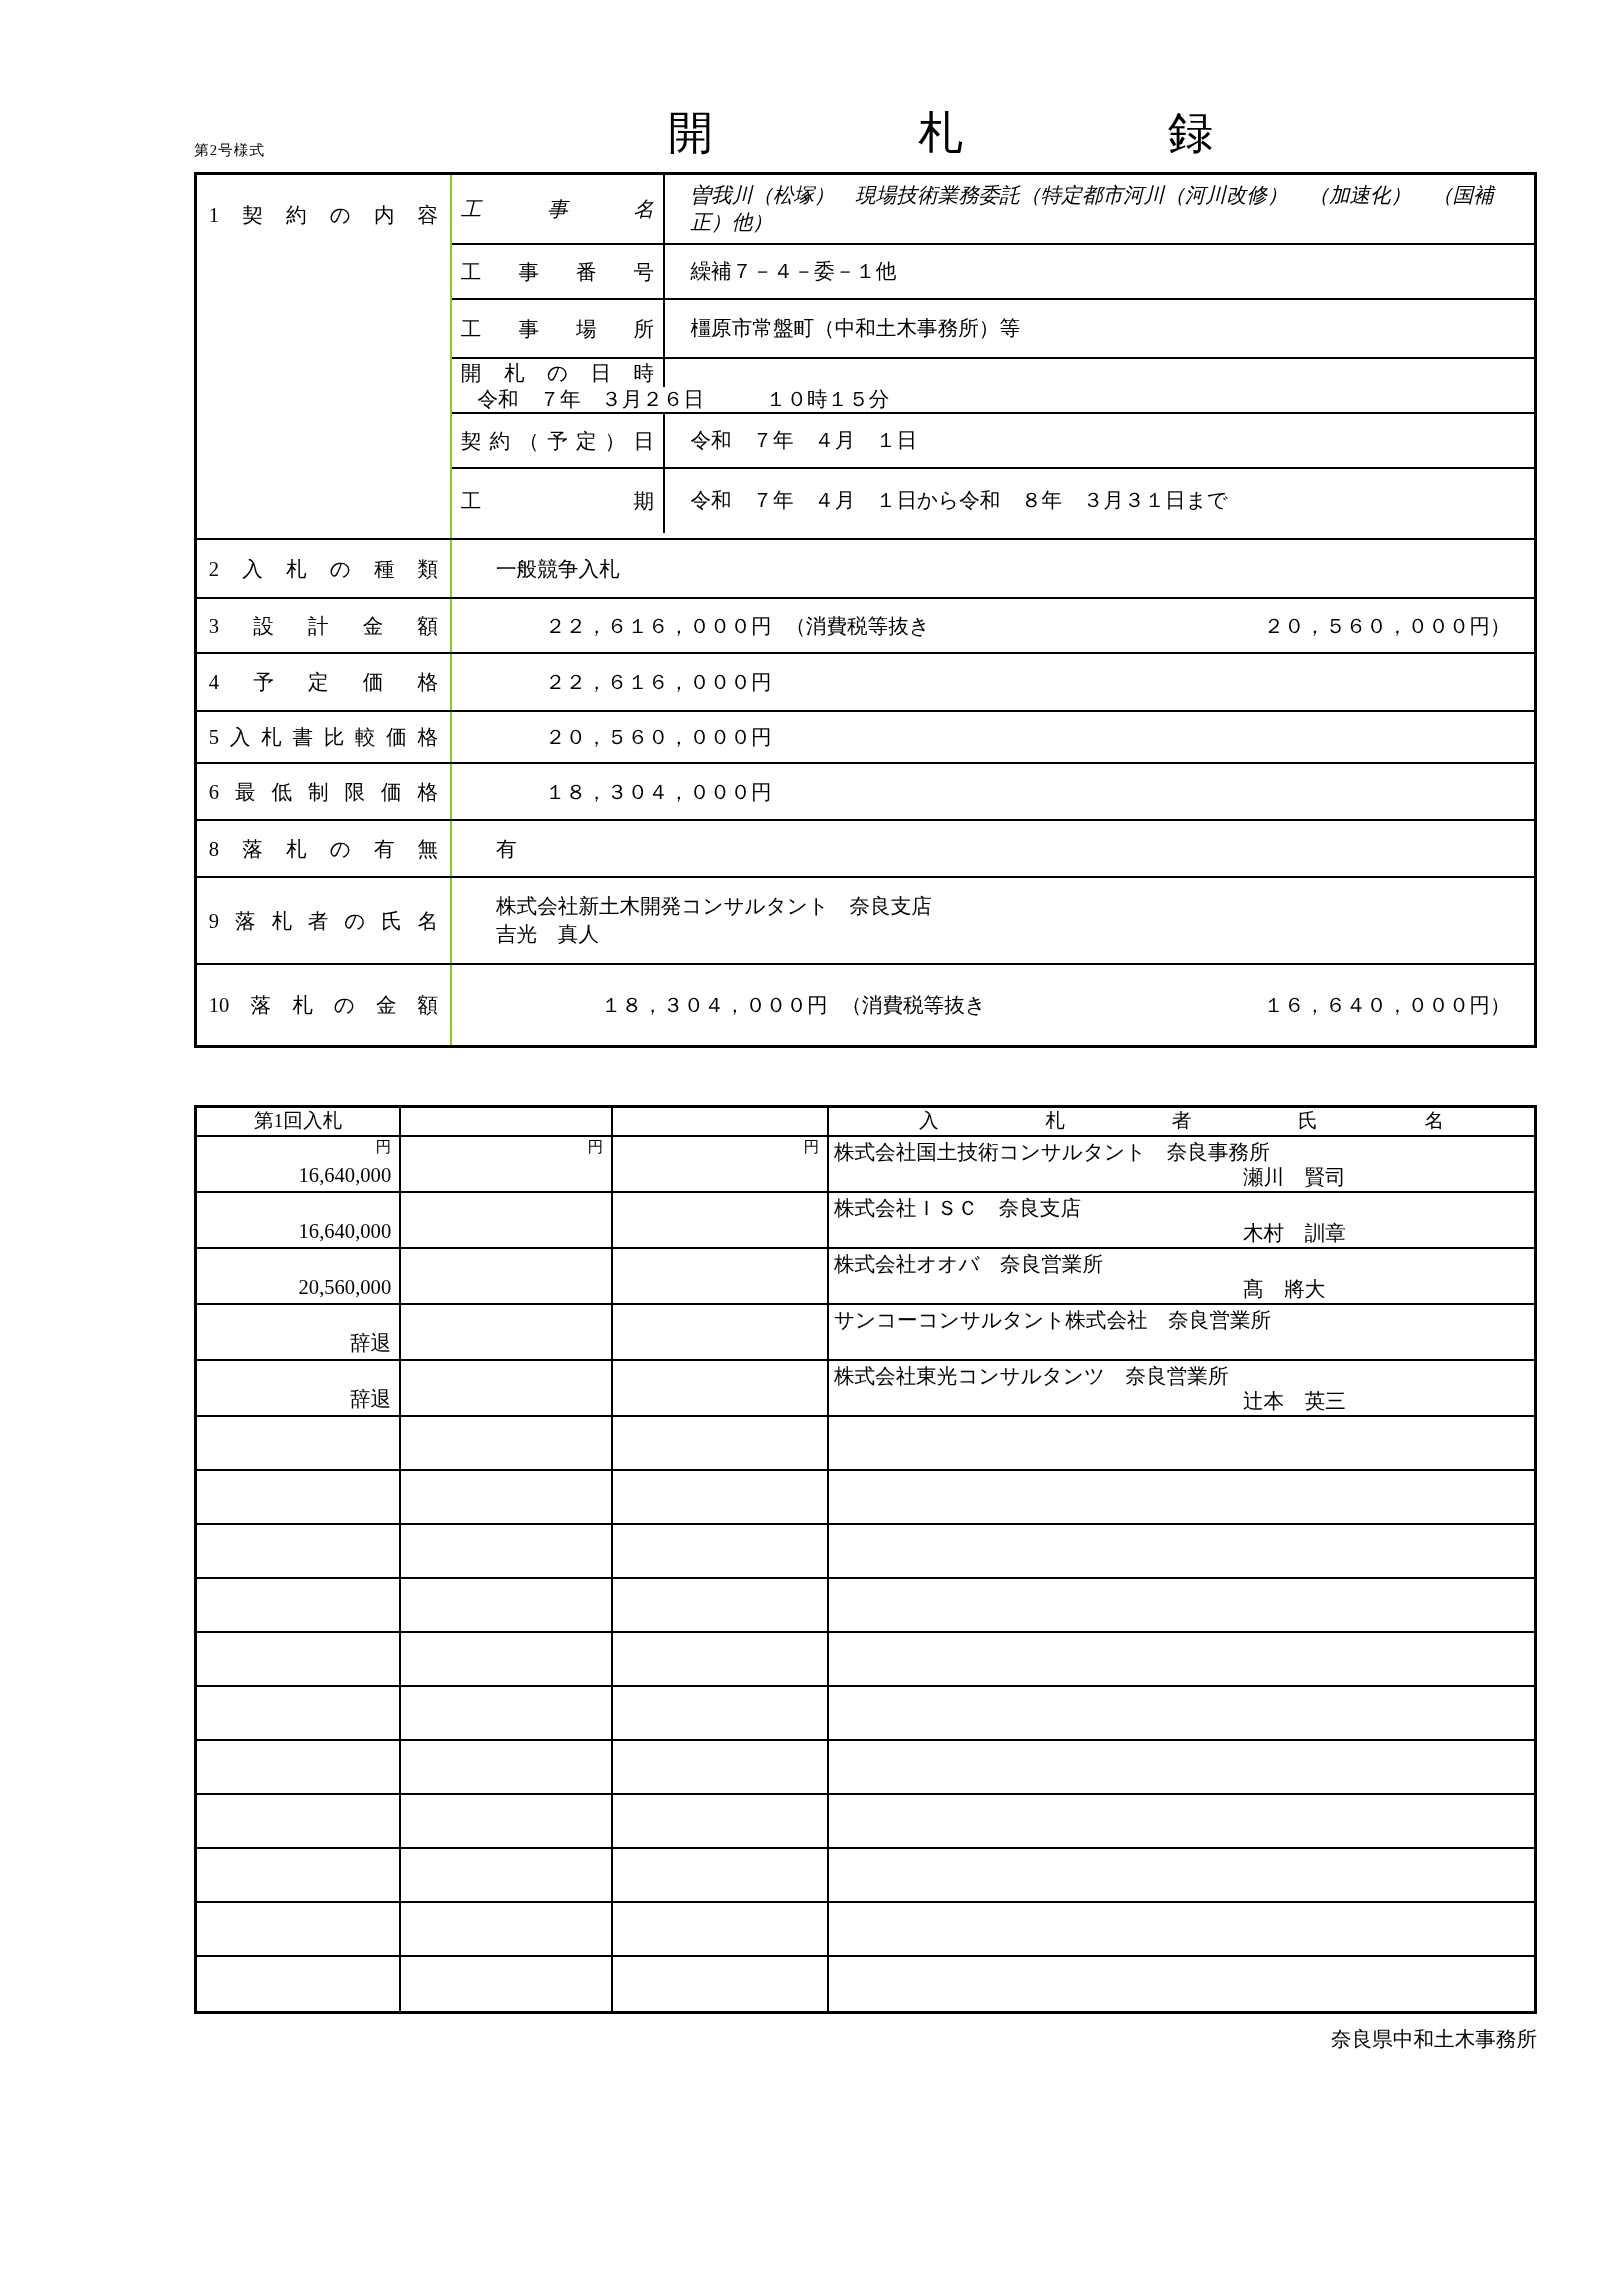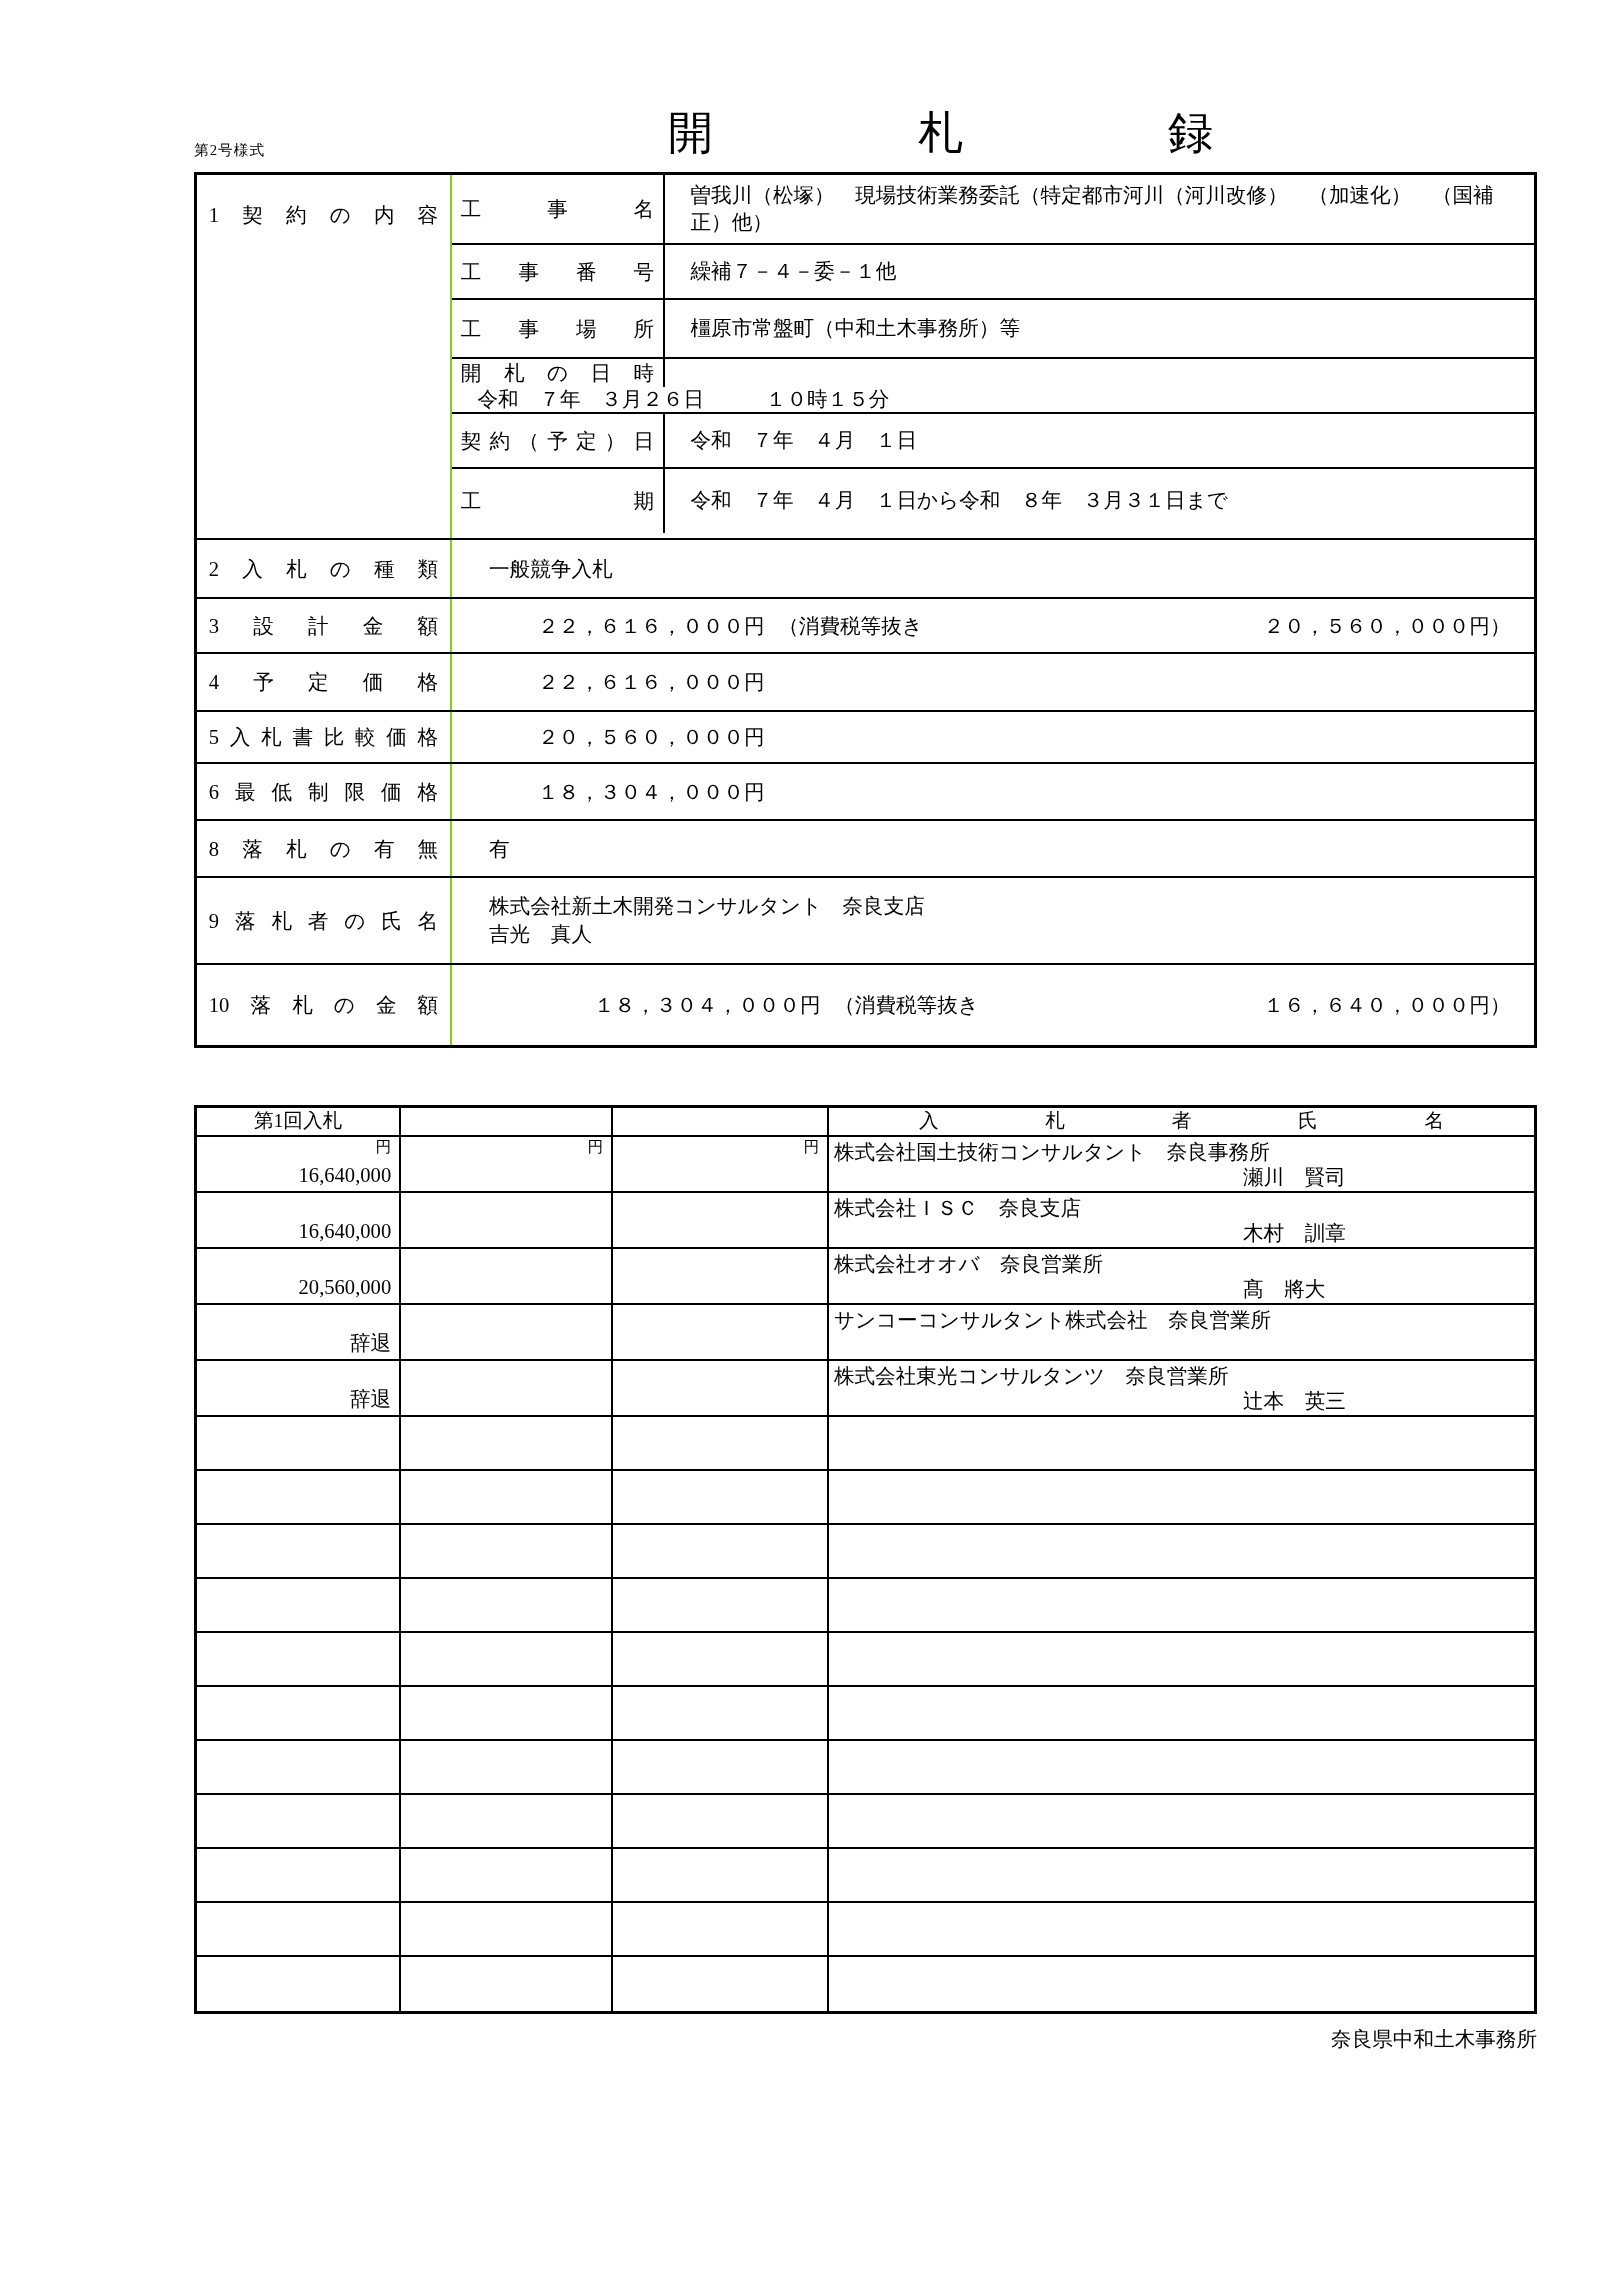--- a/index.html
+++ b/index.html
@@ -40,34 +40,34 @@
     width: 255px; flex: none;
     border-right: 2px solid #84cc16;
     display: flex; align-items: center;
     padding: 0 11.8px;
   }
   .label .jtext { flex: 1; text-align: justify; text-align-last: justify; }
   .r1 .label { align-items: flex-start; padding-top: 25.5px; }
   .subrows { flex: 1; display: flex; flex-direction: column; }
   .subrow { display: flex; border-bottom: 2px solid #000; }
   .subrow:last-child { border-bottom: none; }
-  .sr1 { height: 70px; } .sr2 { height: 55px; } .sr3 { height: 59px; }
+  .sr1 { height: 70px; font-style: italic; } .sr2 { height: 55px; } .sr3 { height: 59px; }
   .sr4 { height: 55px; flex-direction: column; } .sr5 { height: 55px; } .sr6 { height: 64px; }
   .sublabel {
     width: 213px; flex: none;
     border-right: 2px solid #000;
     display: flex; align-items: center;
     padding: 0 8.8px;
   }
   .sublabel .jtext { flex: 1; text-align: justify; text-align-last: justify; }
   .subvalue {
     flex: 1; display: flex; align-items: center;
     padding: 0 21.6px 0 25.5px; line-height: 27.4px;
   }
-  .value { flex: 1; display: flex; align-items: center; }
+  .value { flex: 1; display: flex; align-items: center; margin-left: 7px; }
   .vplain { padding-left: 37px; }
   .vamount { padding-right: 23.5px; }
   .pl88 { padding-left: 86px; }
   .pl145 { padding-left: 142px; }
   .taxl { margin-left: 13.7px; }
   .flex1 { flex: 1; }
   .vtwoline {
     flex-direction: column; align-items: stretch; justify-content: center;
     padding-left: 37px; line-height: 27.4px;
   }

